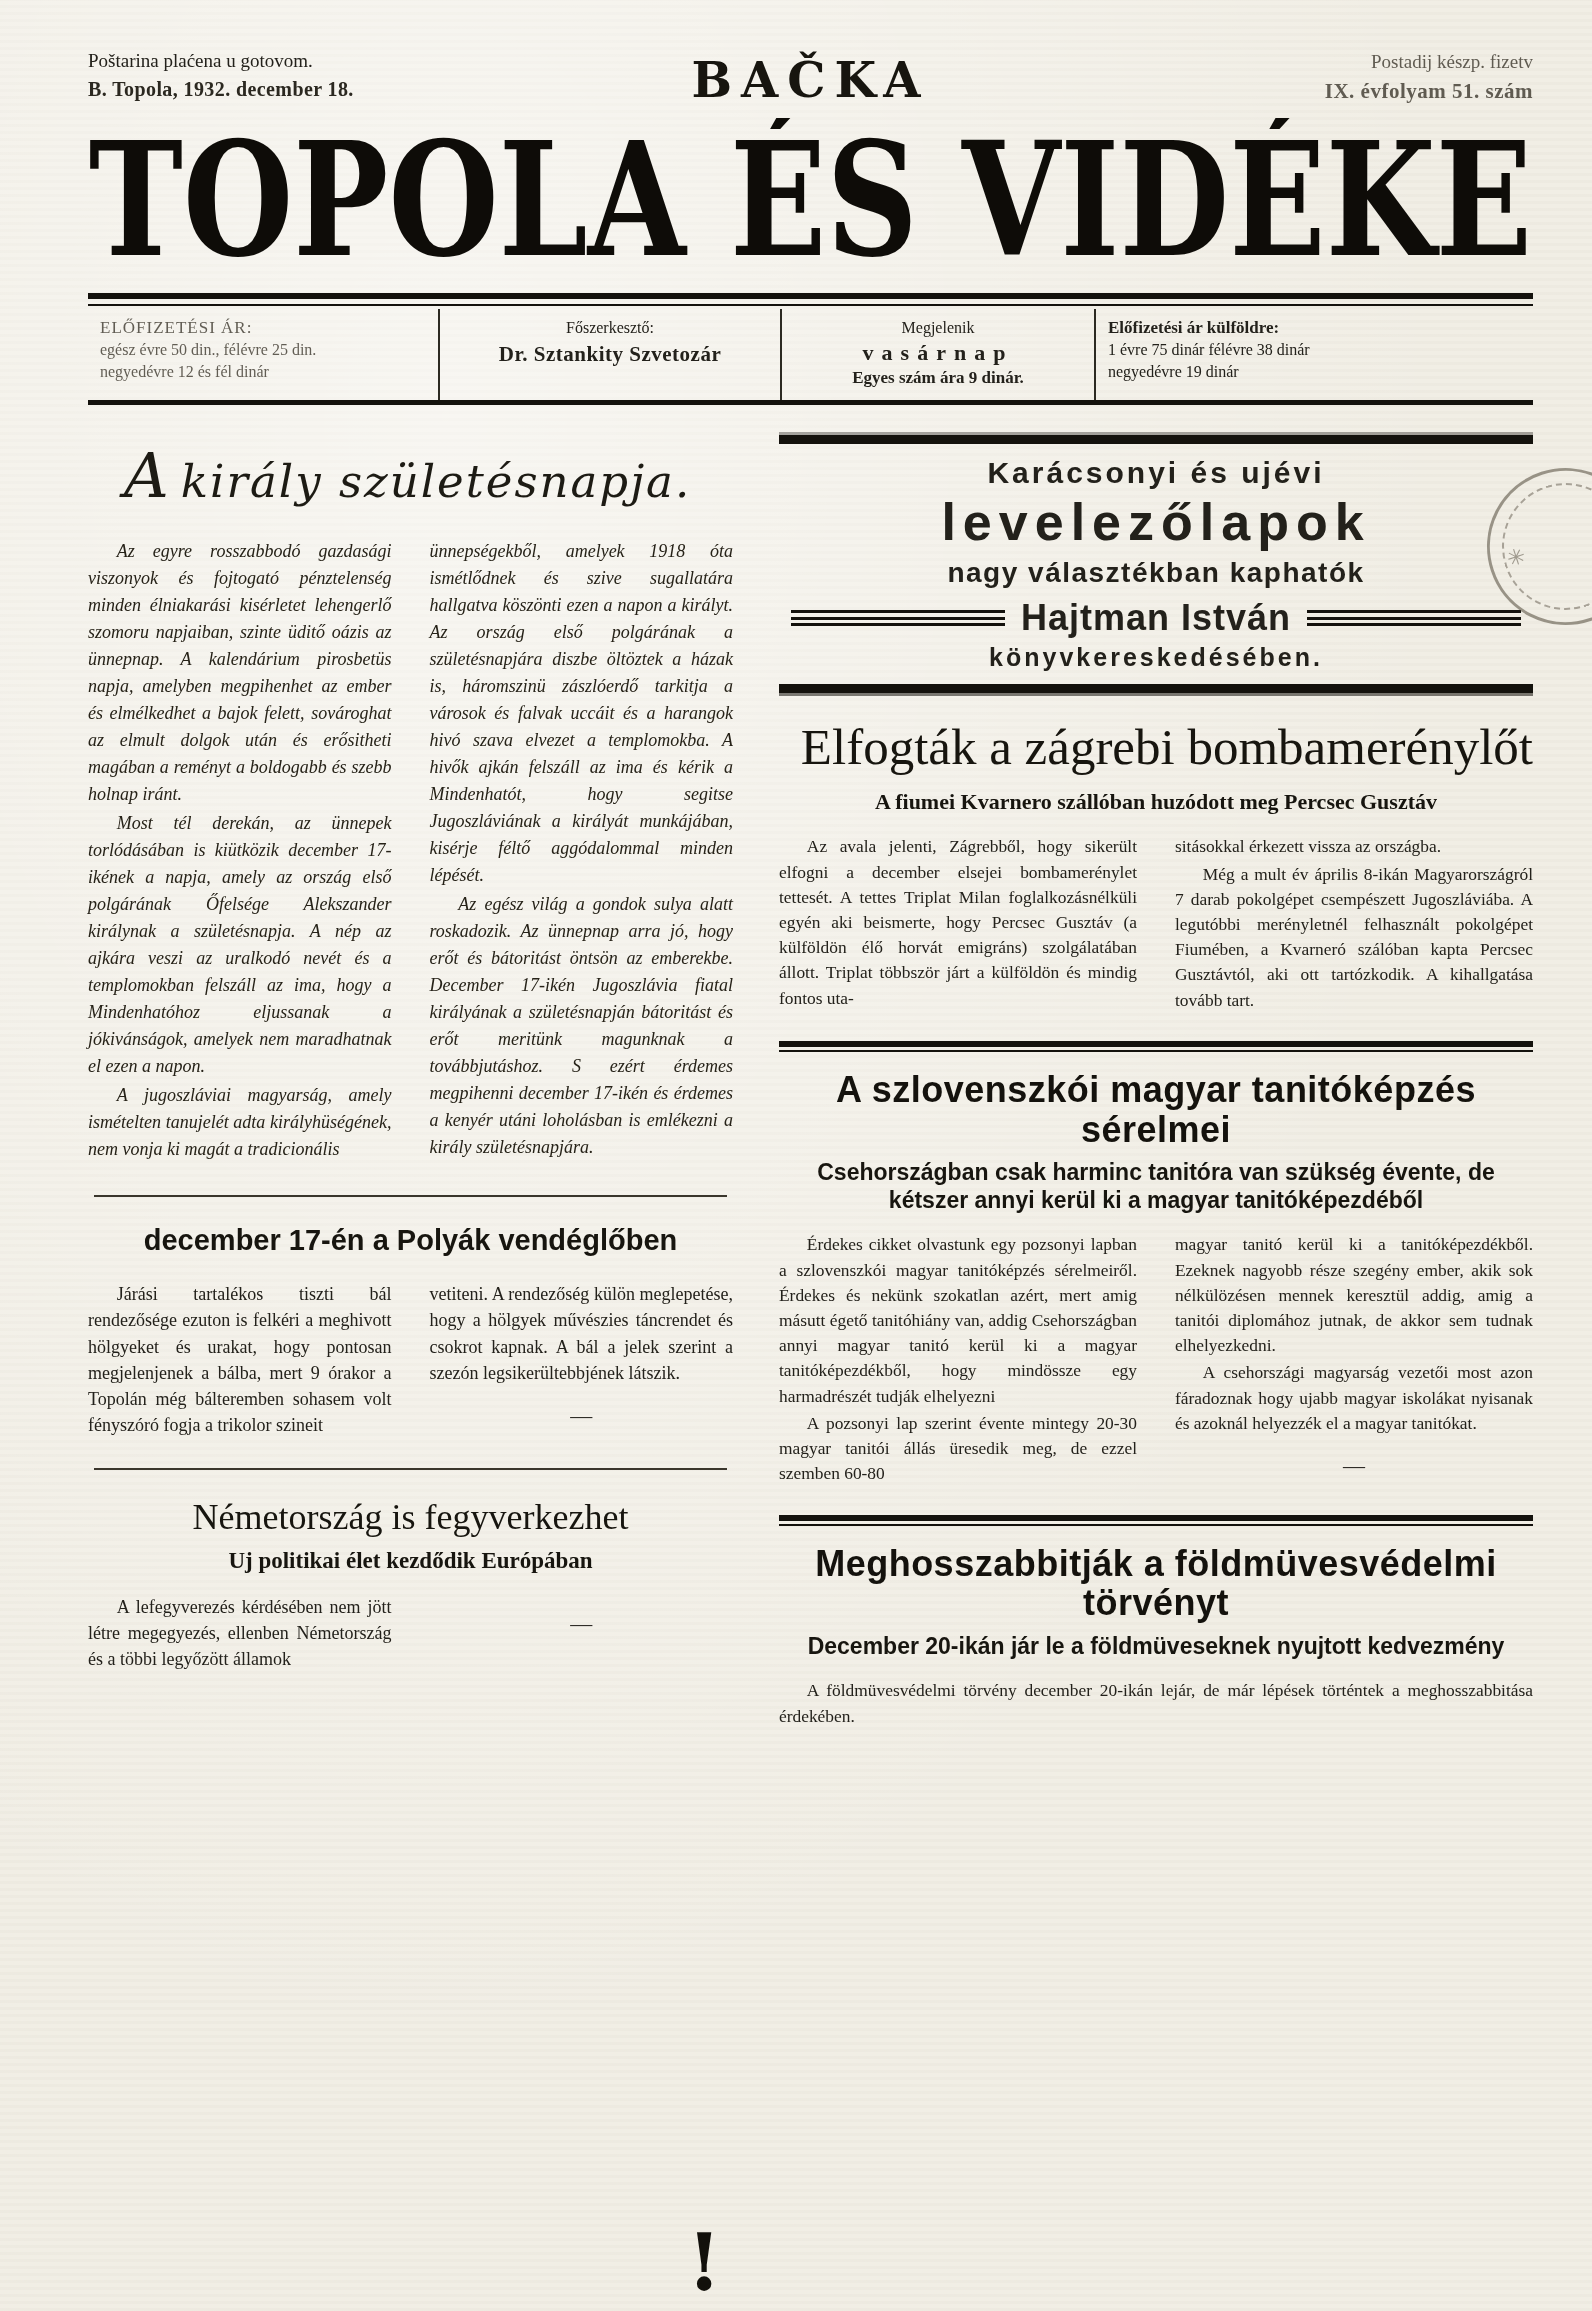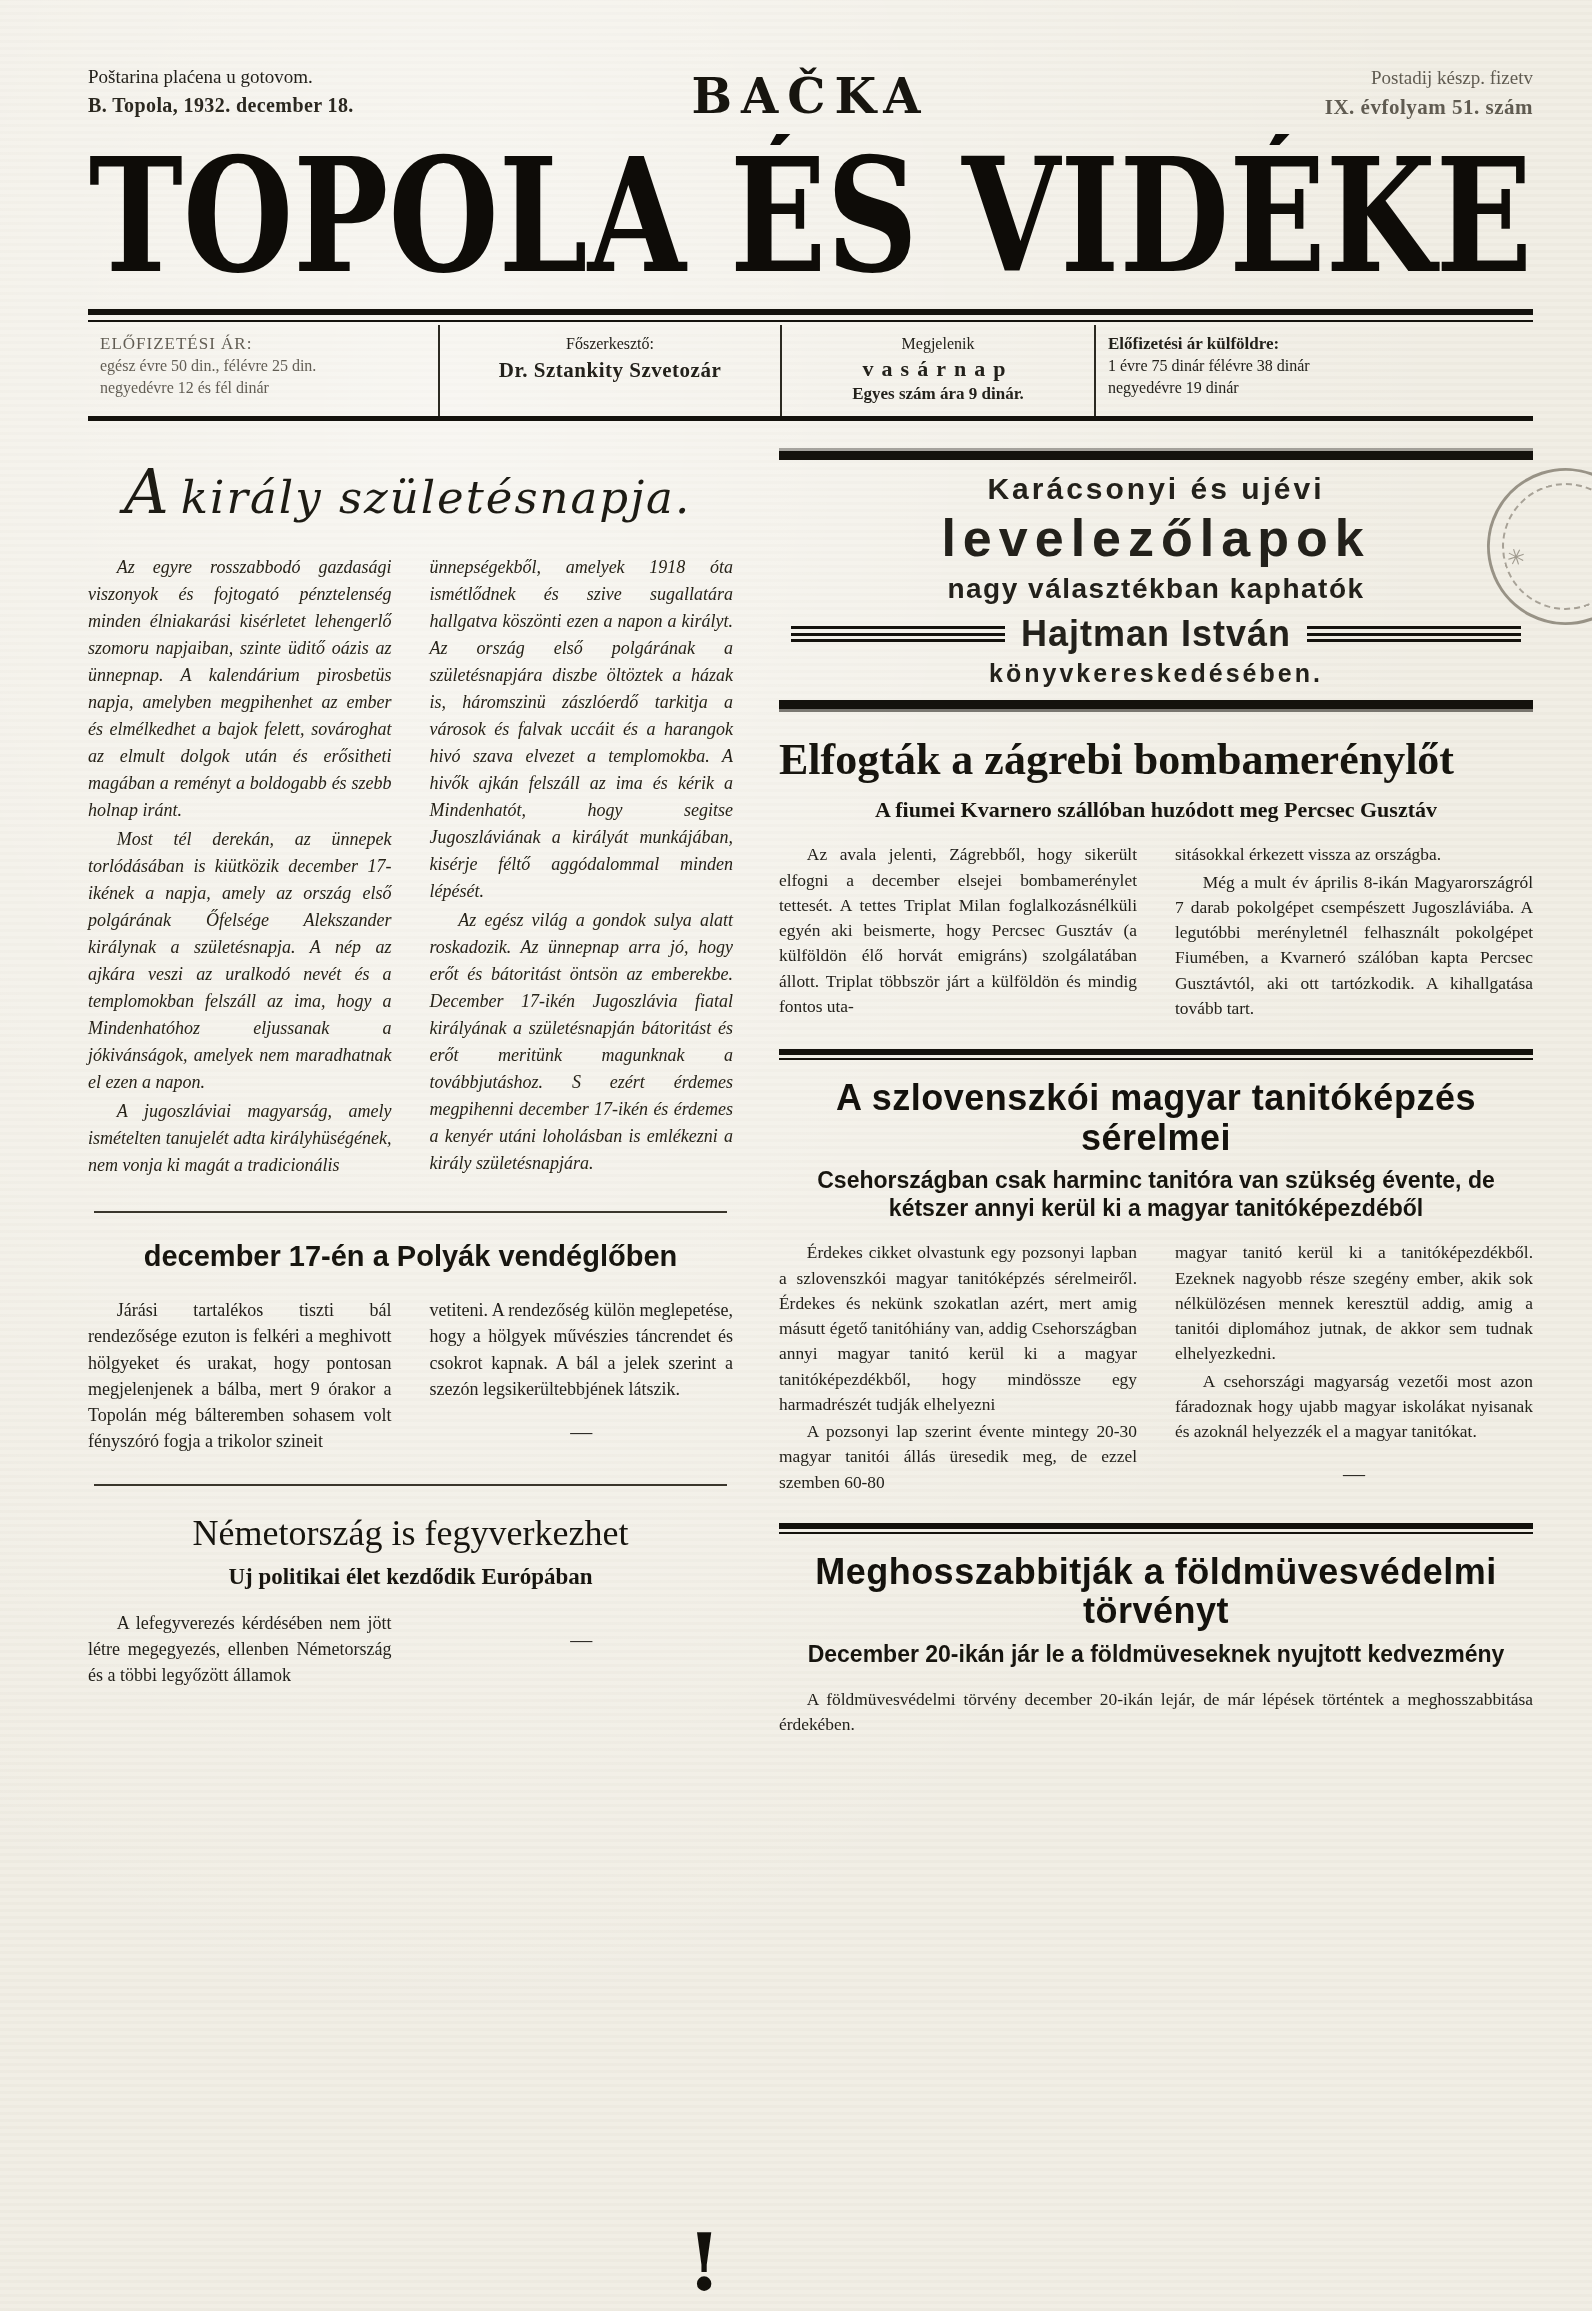--- a/index.html
+++ b/index.html
@@ -11,21 +11,21 @@
     background:#e7e4db;
     font-family:"Liberation Serif", serif;
     color:#23211b;
   }
   .page {
     position:absolute; inset:0;
     background:
       radial-gradient(ellipse at 28% 18%, rgba(255,255,255,.5), rgba(255,255,255,0) 62%),
       repeating-linear-gradient(0deg, rgba(120,110,90,.03) 0 3px, rgba(255,255,255,0) 3px 7px),
       #f1eee5;
-    padding:64px 60px 0 88px;
+    padding:48px 60px 0 88px;
   }
   .faded { color:rgba(55,50,40,.78); filter:blur(0.3px); }
 
   
   .topstrip { display:flex; align-items:flex-start; width:1445px; }
   .top-left { width:428px; font-size:19px; line-height:1.4; }
   .top-left .dateline { font-size:20px; letter-spacing:0.4px; font-weight:bold; color:#2b2820; }
   .top-center { flex:1; text-align:center; font-family:"DejaVu Serif", serif; font-weight:bold;
                 font-size:48px; letter-spacing:9px; color:#17150f; margin-top:4px; }
   .top-right { width:428px; text-align:right; font-size:19px; line-height:1.45; }
@@ -89,21 +89,21 @@
   .ad-l2 { font-weight:bold; font-size:52px; letter-spacing:7px; margin-top:2px; font-family:"Liberation Sans",sans-serif; }
   .ad-l3 { font-weight:bold; font-size:28px; letter-spacing:1.5px; margin-top:5px; font-family:"Liberation Sans",sans-serif; }
   .ad-l4row { display:flex; align-items:center; gap:16px; margin:8px 4px 2px; }
   .triple-lines { flex:1; height:16px; border-top:3px solid #14120d; border-bottom:3px solid #14120d; position:relative; }
   .triple-lines::after { content:""; position:absolute; left:0; right:0; top:4px; border-top:3px solid #14120d; }
   .ad-l4 { font-weight:bold; font-size:36px; white-space:nowrap; font-family:"Liberation Sans",sans-serif; letter-spacing:1px; }
   .ad-l5 { font-weight:bold; font-size:25px; letter-spacing:3px; margin-top:4px; font-family:"Liberation Sans",sans-serif; }
 
   
   .zagreb { margin-top:26px; }
-  .zagreb-title { font-weight:bold; font-size:44px; line-height:1.12; text-align:left; color:#17150f; }
+  .zagreb-title { font-weight:normal; font-size:51px; line-height:1.12; text-align:right; color:#17150f; }
   .zagreb-sub { font-weight:bold; font-size:22px; line-height:1.3; text-align:center; margin:12px 40px 18px; color:#17150f; }
   .right-body { font-size:17.4px; line-height:1.45; }
   .right-body p { margin-bottom:2px; }
 
   .right-rule { margin:26px 0 18px; height:11px; border-top:6px solid #14120d; border-bottom:2px solid #14120d; }
 
   .szlo-title, .fold-title { font-weight:bold; font-size:36px; line-height:1.1; text-align:center; letter-spacing:0.5px; color:#14120d; }
   .szlo-sub, .fold-sub { font-weight:bold; font-size:23px; line-height:1.2; text-align:center; margin:10px 8px 18px; color:#17150f; }
 
   

